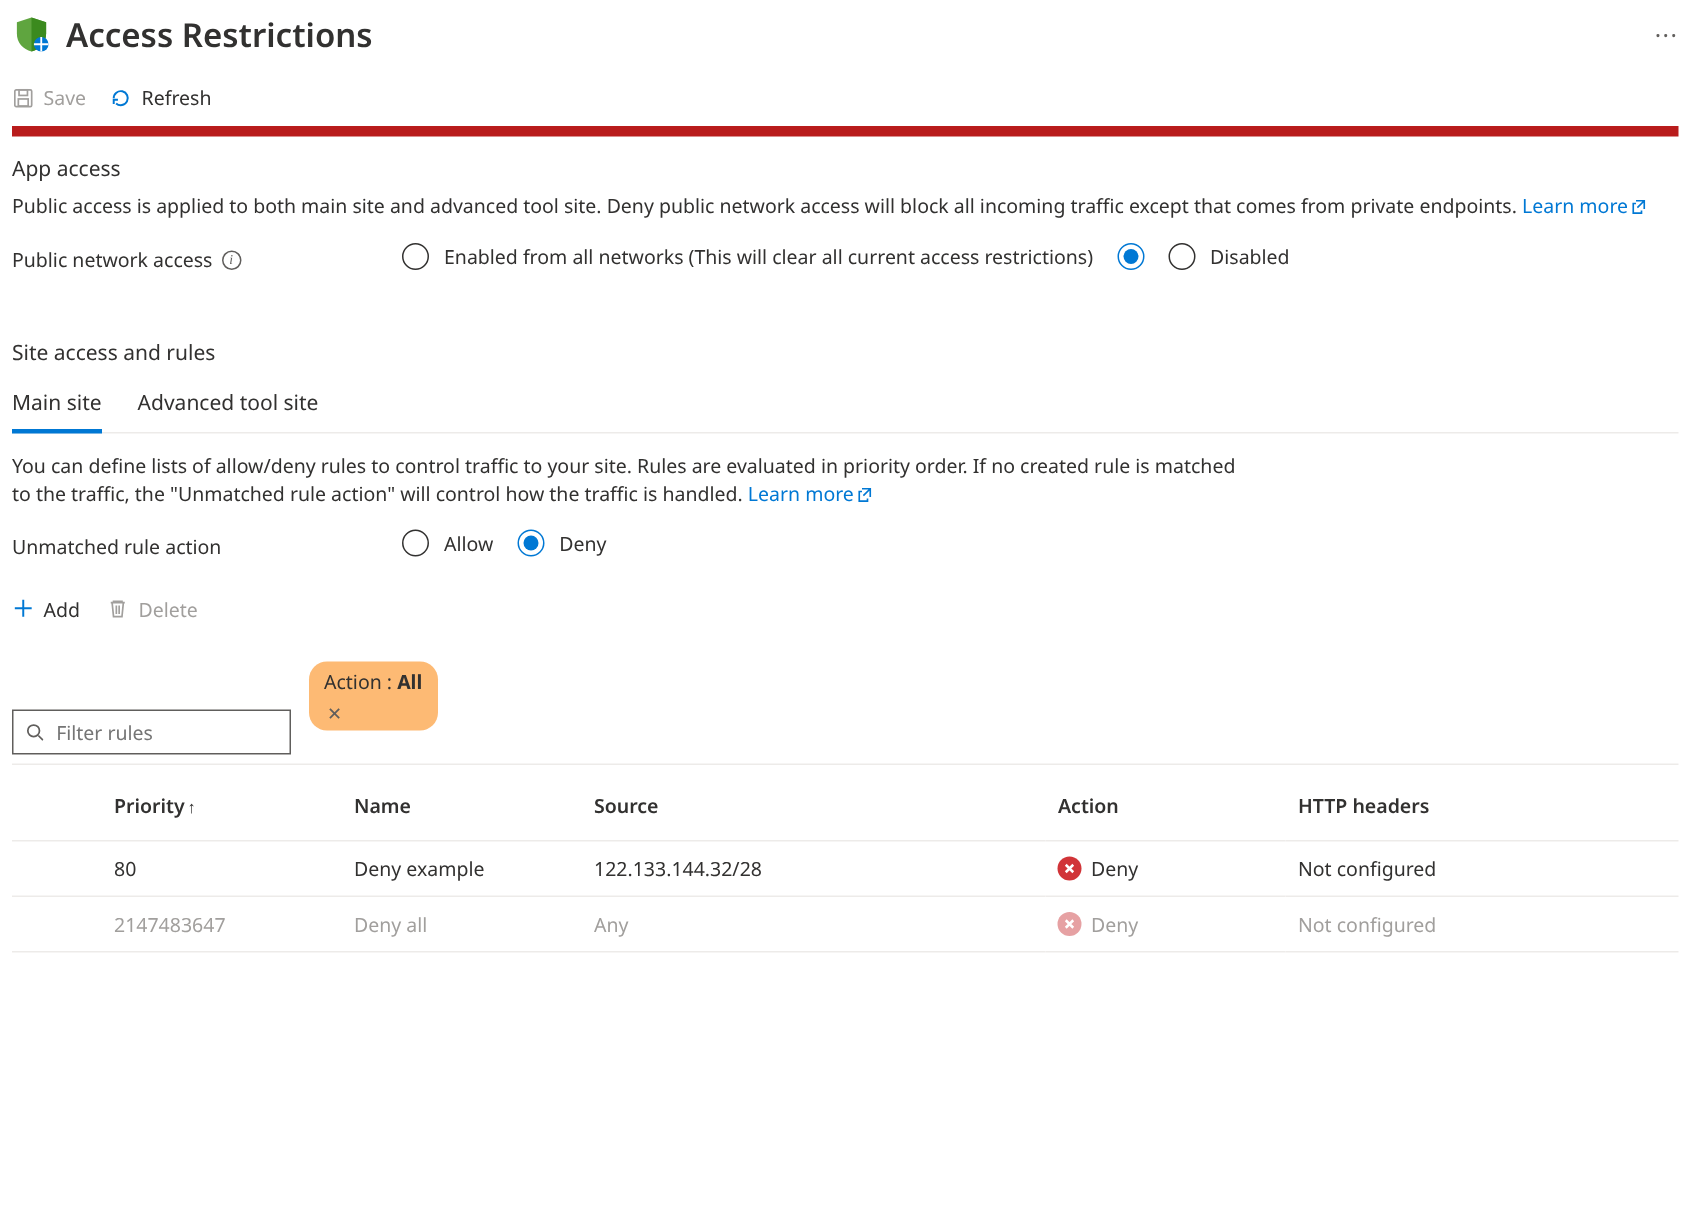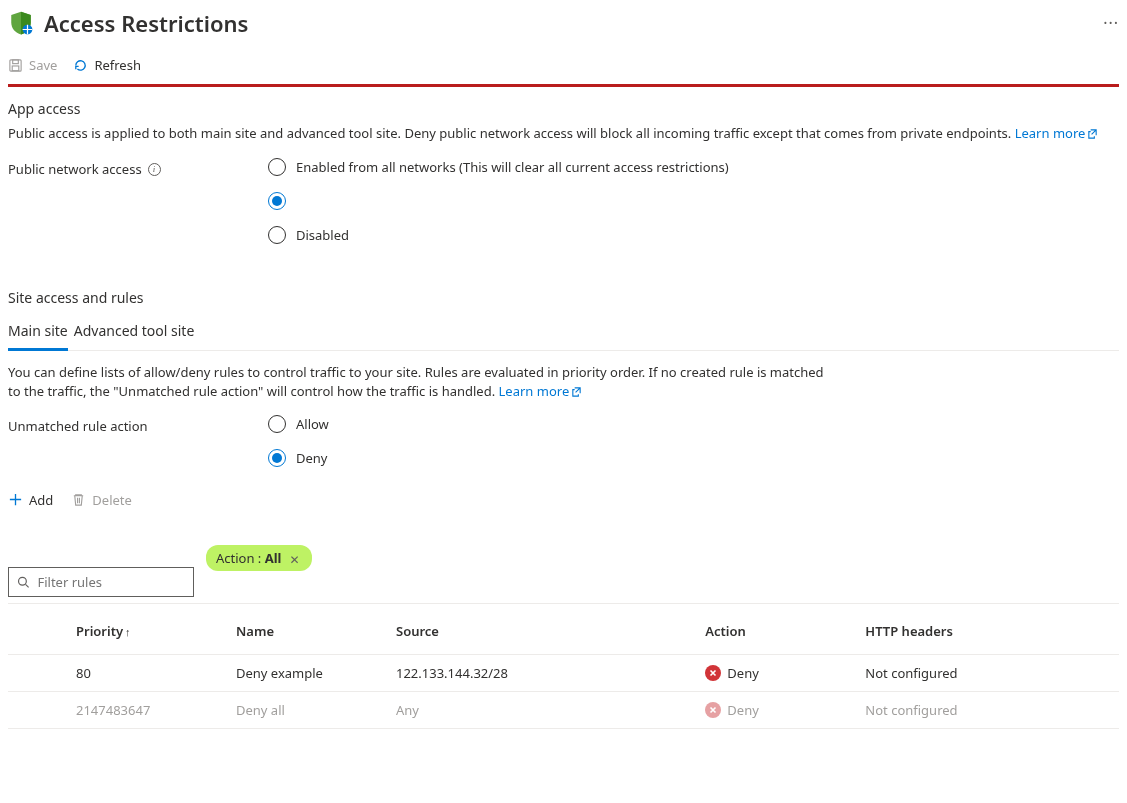--- a/index.html
+++ b/index.html
@@ -1,49 +1,49 @@
 <!DOCTYPE html>
 <html><head>
 <meta charset="utf-8">
 <style>
   * { box-sizing: border-box; font-family: "Segoe UI", -apple-system, system-ui, sans-serif; }
   body { margin: 0; padding: 6px 8px; color: #323130; font-size: 13px; background:#fff; }
   .header { display:flex; align-items:center; padding: 2px 0 12px 0; }
   .shield-icon { width:26px; height:26px; margin-right:10px; position:relative; }
   .page-title { font-size:22px; font-weight:600; margin:0; flex:1; }
   .dots { color:#605e5c; margin-left:10px; font-size:16px; letter-spacing:1px; cursor:pointer; }
-  .toolbar { display:flex; gap:16px; padding:6px 0 10px 0; border-bottom:3px solid #b91c1c; margin-bottom:12px;}
+  .toolbar { display:flex; gap:16px; padding:6px 0 10px 0; border-bottom:7px solid #b91c1c; margin-bottom:12px;}
   .tb-btn { display:flex; align-items:center; gap:6px; cursor:pointer; font-size:13px; }
   .tb-btn.disabled { color:#a19f9d; cursor:default; }
   .tb-btn svg, .act-btn svg { width:15px; height:15px; }
   .section-title { font-weight:400; font-size:14px; margin: 2px 0 6px 0; }
   .desc { color:#323130; margin-bottom:16px; }
   .link { color:#0078d4; text-decoration:none; cursor:pointer; }
   .link svg { width:11px; height:11px; margin-left:2px; vertical-align:-1px; }
   .form-row { display:flex; align-items:flex-start; margin-bottom:6px; }
   .form-label { width:260px; min-width:260px; padding-top:2px; font-size:13px; color:#323130; display:flex; align-items:center; gap:6px;}
   .info-icon { width:13px; height:13px; border:1px solid #605e5c; border-radius:50%; display:inline-flex; align-items:center; justify-content:center; font-size:9px; color:#605e5c; font-style:italic; font-family:Georgia,serif;}
-  .radios { display:flex; flex-direction:column; gap:16px; }
+  .radios { display:flex; flex-direction:row; gap:16px; }
   .radio-opt { display:flex; align-items:center; gap:10px; cursor:pointer; }
   .radio { width:18px; height:18px; border:1px solid #323130; border-radius:50%; display:flex; align-items:center; justify-content:center; flex-shrink:0;}
   .radio.sel { border-color:#0078d4; }
   .radio.sel::after { content:""; width:10px; height:10px; background:#0078d4; border-radius:50%; }
   .spacer { height:36px; }
-  .tabs { display:flex; gap:6px; border-bottom:1px solid #edebe9; margin:8px 0 12px 0;}
+  .tabs { display:flex; gap:24px; border-bottom:1px solid #edebe9; margin:8px 0 12px 0;}
   .tab { padding:6px 0 8px 0; cursor:pointer; font-size:14px; }
   .tab.active { color:#323130; font-weight:400; border-bottom:3px solid #0078d4; margin-bottom:-1px;}
   .paragraph { max-width:820px; line-height:1.45; margin-bottom:14px;}
   .rule-actions { display:flex; gap:18px; margin:24px 0 10px 0;}
   .act-btn { display:flex; align-items:center; gap:6px; cursor:pointer; font-size:13px;}
   .act-btn.primary svg { stroke:#0078d4; }
   .act-btn.disabled { color:#a19f9d; cursor:default;}
   .filter-row { display:flex; align-items:center; gap:12px; border-bottom:1px solid #edebe9; padding-bottom:6px; }
   .searchbox { display:flex; align-items:center; gap:6px; border:1px solid #605e5c; padding:4px 8px; width:186px; font-size:13px;margin-top:48px;}
   .searchbox input { border:none; outline:none; width:100%; font-size:13px; color:#605e5c; }
-  .chip { background:#bef264; color:#323130; padding:4px 10px; border-radius:12px; display:flex; align-items:flex-end; gap:6px; font-size:13px;}
+  .chip { background:#fdba74; color:#323130; padding:4px 10px; border-radius:12px; display:flex; align-items:flex-start; gap:6px; font-size:13px;flex-direction:column;}
   .chip .x { width:14px; height:14px; border-radius:50%; display:inline-flex; align-items:center; justify-content:center; cursor:pointer; font-size:12px; color:#605e5c;}
   table { width:100%; border-collapse:collapse; margin-top:0; }
   th { text-align:left; font-weight:600; font-size:13px; padding:18px 8px 14px 8px; border-bottom:1px solid #edebe9;}
   td { padding:9px 8px; font-size:13px; border-bottom:1px solid #edebe9;}
   th:first-child, td:first-child { width:60px; }
   th:nth-child(2), td:nth-child(2) { width:160px; }
   th:nth-child(3), td:nth-child(3) { width:160px; }
   th:nth-child(5), td:nth-child(5) { width:160px; }
   tr.muted td { color:#a19f9d; }
   .sort-arrow { font-size:11px; margin-left:2px;}

